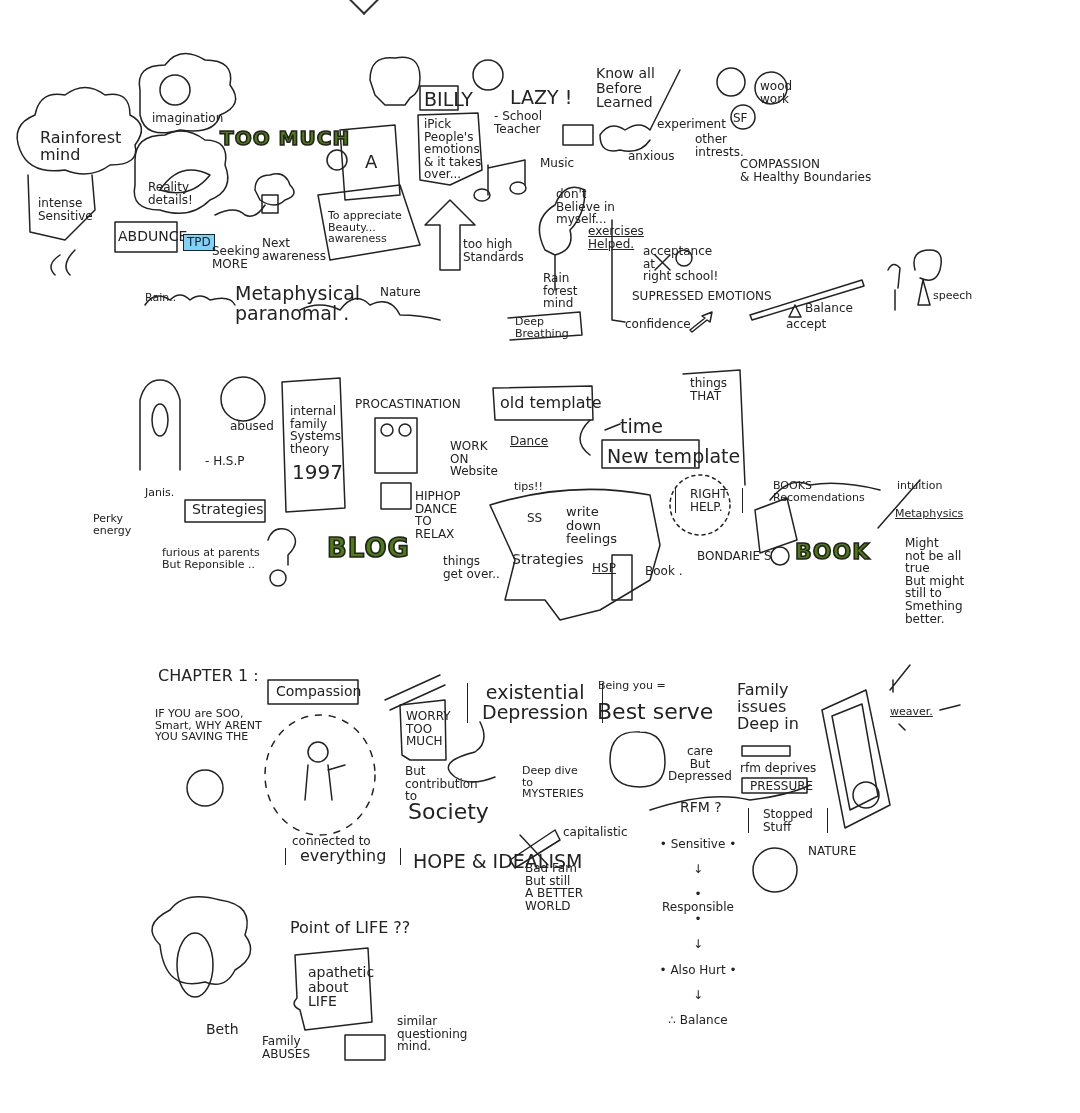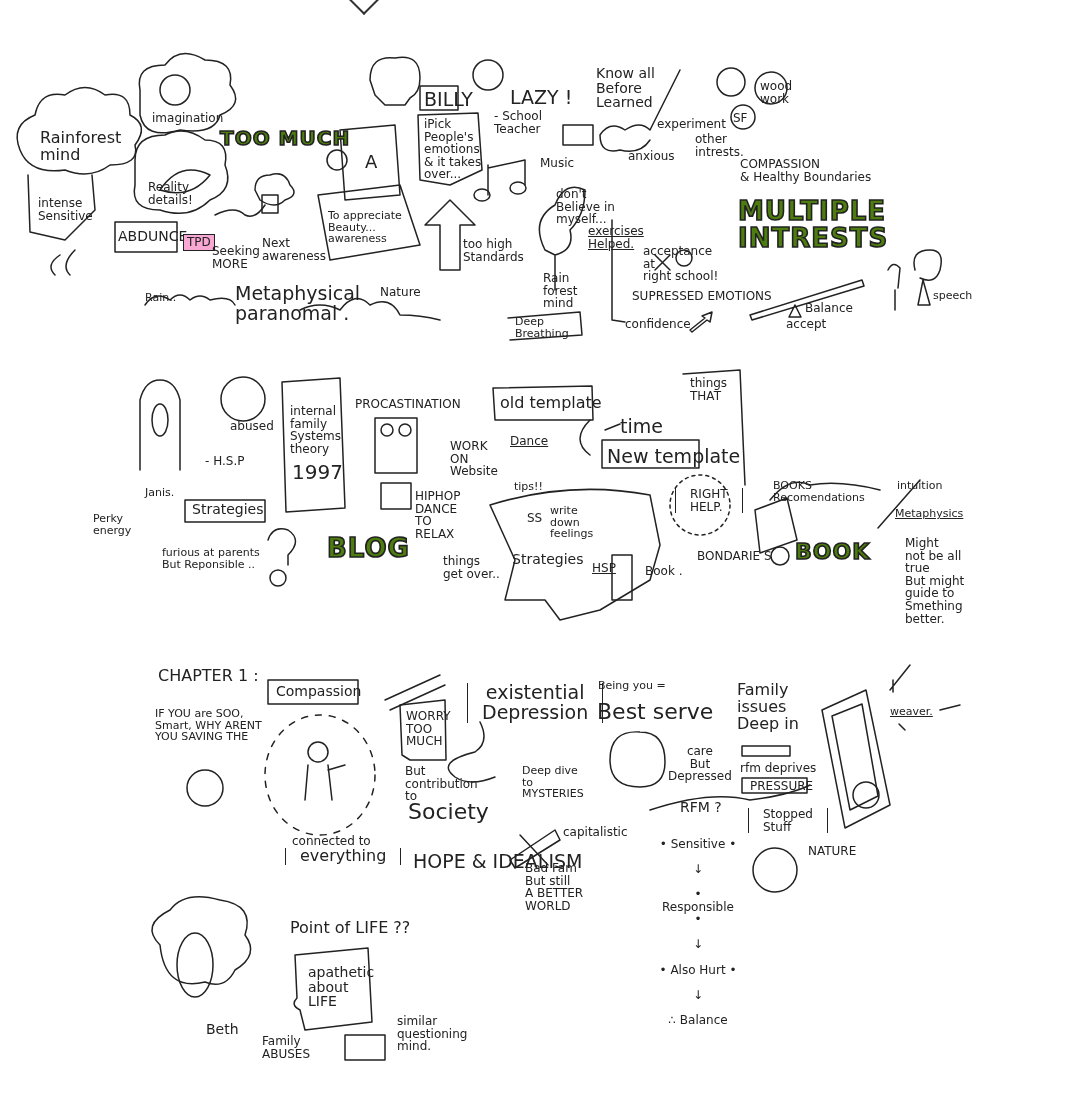--- a/index.html
+++ b/index.html
@@ -7,21 +7,21 @@
          font-family: "DejaVu Sans", sans-serif; color: #1e1e1e; }
   .canvas { position: absolute; left: 0; top: 0; width: 1080px; height: 1113px; }
   .t { position: absolute; white-space: pre-line; line-height: 1.05;
        font-family: "DejaVu Sans", sans-serif; color: #222; }
   .s10 { font-size: 12px; } .s11 { font-size: 11px; } .s12 { font-size: 12px; }
   .s13 { font-size: 19px; } .s14 { font-size: 14px; } .s16 { font-size: 16px; }
   .s18 { font-size: 18px; } .s20 { font-size: 20px; } .s22 { font-size: 22px; }
   .s26 { font-size: 26px; }
   .outline { color: #4d7c0f; -webkit-text-stroke: 1.6px #222; font-weight: bold;
              letter-spacing: 1px; }
-  .box { border: 1.6px solid #222; padding: 3px 6px; background: #f9a8d4; }
+  .box { border: 1.6px solid #222; padding: 3px 6px; background: #7dd3fc; }
   .bracket { border-left: 1.6px solid #222; border-right: 1.6px solid #222; padding: 0 14px; }
   .ul { text-decoration: underline; }
   .chev { position: absolute; left: 352px; top: -14px; width: 22px; height: 22px;
           border-right: 2px solid #333; border-bottom: 2px solid #333; transform: rotate(45deg); }
   svg.doodles { position: absolute; left: 0; top: 0; }
   svg.doodles * { fill: none; stroke: #222; stroke-width: 1.5; stroke-linecap: round; stroke-linejoin: round; }
 </style>
 </head>
 <body>
 
@@ -184,22 +184,20 @@
 right school!</div>
   <div class="t s10" style="left:543px;top:272px;">Rain
 forest
 mind</div>
   <div class="t s11" style="left:515px;top:316px;">Deep
 Breathing</div>
   <div class="t s10" style="left:632px;top:290px;">SUPRESSED EMOTIONS</div>
   <div class="t s12" style="left:625px;top:318px;">confidence</div>
   <div class="t s12" style="left:740px;top:158px;">COMPASSION
 &amp; Healthy Boundaries</div>
-  <div class="t s26 outline" style="left:738px;top:198px;">MULTIPLE
-INTRESTS</div>
   <div class="t s12" style="left:805px;top:302px;">Balance</div>
   <div class="t s12" style="left:786px;top:318px;">accept</div>
   <div class="t s11" style="left:933px;top:290px;">speech</div>
 
   <div class="t s11" style="left:145px;top:487px;">Janis.</div>
   <div class="t s12" style="left:205px;top:455px;">- H.S.P</div>
   <div class="t s10" style="left:230px;top:420px;">abused</div>
   <div class="t s11" style="left:93px;top:513px;">Perky
 energy</div>
   <div class="t s14" style="left:192px;top:502px;">Strategies</div>
@@ -222,39 +220,39 @@
   <div class="t s26 outline" style="left:327px;top:535px;">BLOG</div>
   <div class="t s10" style="left:443px;top:555px;">things
 get over..</div>
   <div class="t s16" style="left:500px;top:395px;">old template</div>
   <div class="t s13" style="left:620px;top:417px;">time</div>
   <div class="t s13" style="left:607px;top:447px;">New template</div>
   <div class="t s10" style="left:690px;top:377px;">things
 THAT</div>
   <div class="t s11" style="left:514px;top:481px;">tips!!</div>
   <div class="t s10" style="left:527px;top:512px;">SS</div>
-  <div class="t s10" style="left:550px;top:505px;font-size:11px;">write
+  <div class="t s10" style="left:566px;top:505px;font-size:13px;">write
 down
 feelings</div>
   <div class="t s14" style="left:512px;top:552px;">Strategies</div>
   <div class="t s10 ul" style="left:592px;top:562px;">HSP</div>
   <div class="t s10" style="left:645px;top:565px;text-align:right;">Book .</div>
   <div class="t s12 bracket" style="left:675px;top:488px;">RIGHT
 HELP.</div>
   <div class="t s10" style="left:697px;top:550px;">BONDARIE S</div>
   <div class="t s11" style="left:773px;top:480px;">BOOKS
 Recomendations</div>
   <div class="t s22 outline" style="left:795px;top:540px;">BOOK</div>
   <div class="t s11" style="left:897px;top:480px;">intuition</div>
   <div class="t s11 ul" style="left:895px;top:508px;">Metaphysics</div>
   <div class="t s10" style="left:905px;top:537px;">Might
 not be all
 true
 But might
-guide to
+still to
 Smething
 better.</div>
 
   <div class="t s16" style="left:158px;top:668px;">CHAPTER 1 :</div>
   <div class="t s11" style="left:155px;top:708px;">IF YOU are SOO,
 Smart, WHY ARENT
 YOU SAVING THE</div>
   <div class="t s14" style="left:276px;top:684px;">Compassion</div>
   <div class="t s10" style="left:292px;top:835px;">connected to</div>
   <div class="t s16 bracket" style="left:285px;top:848px;">everything</div>

